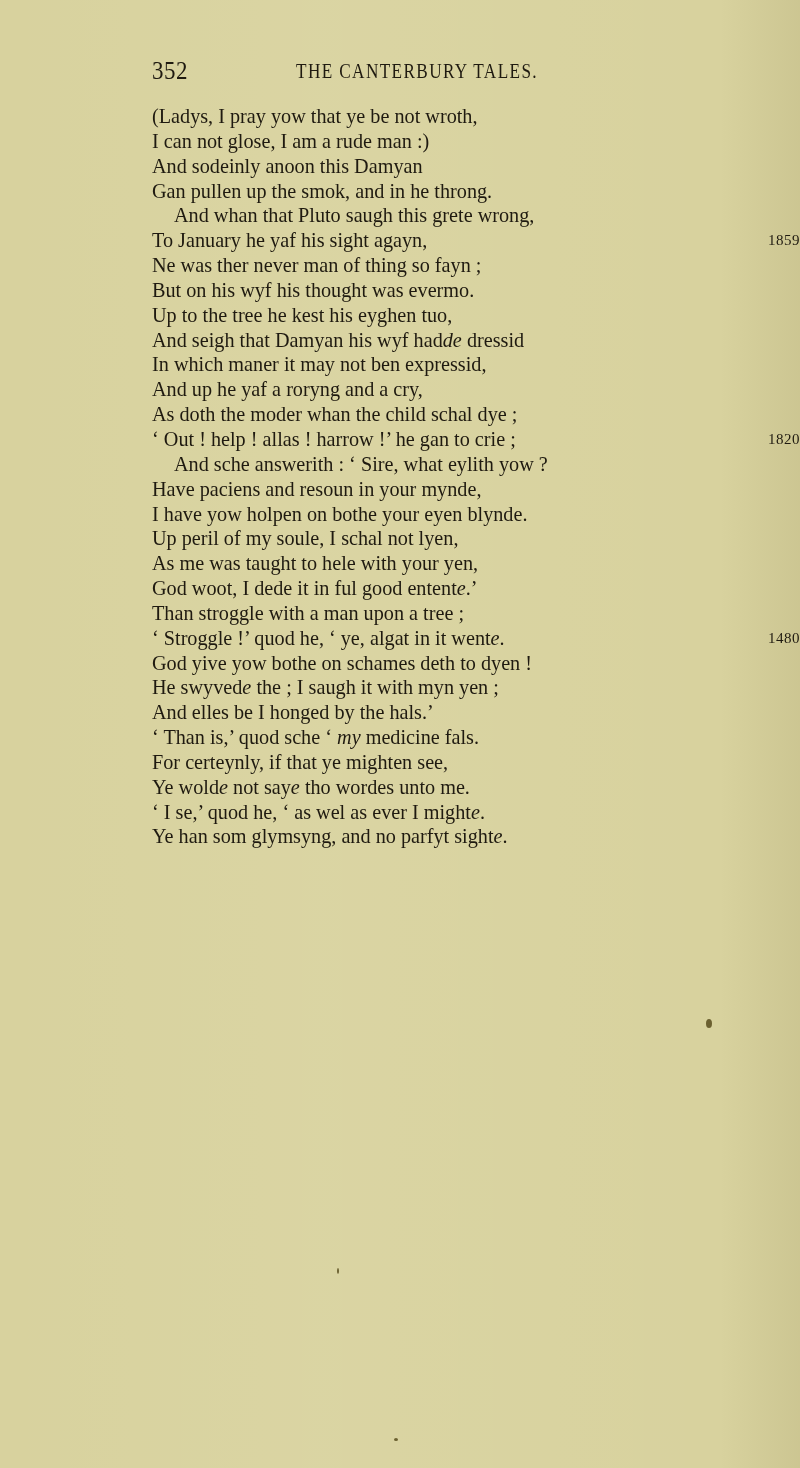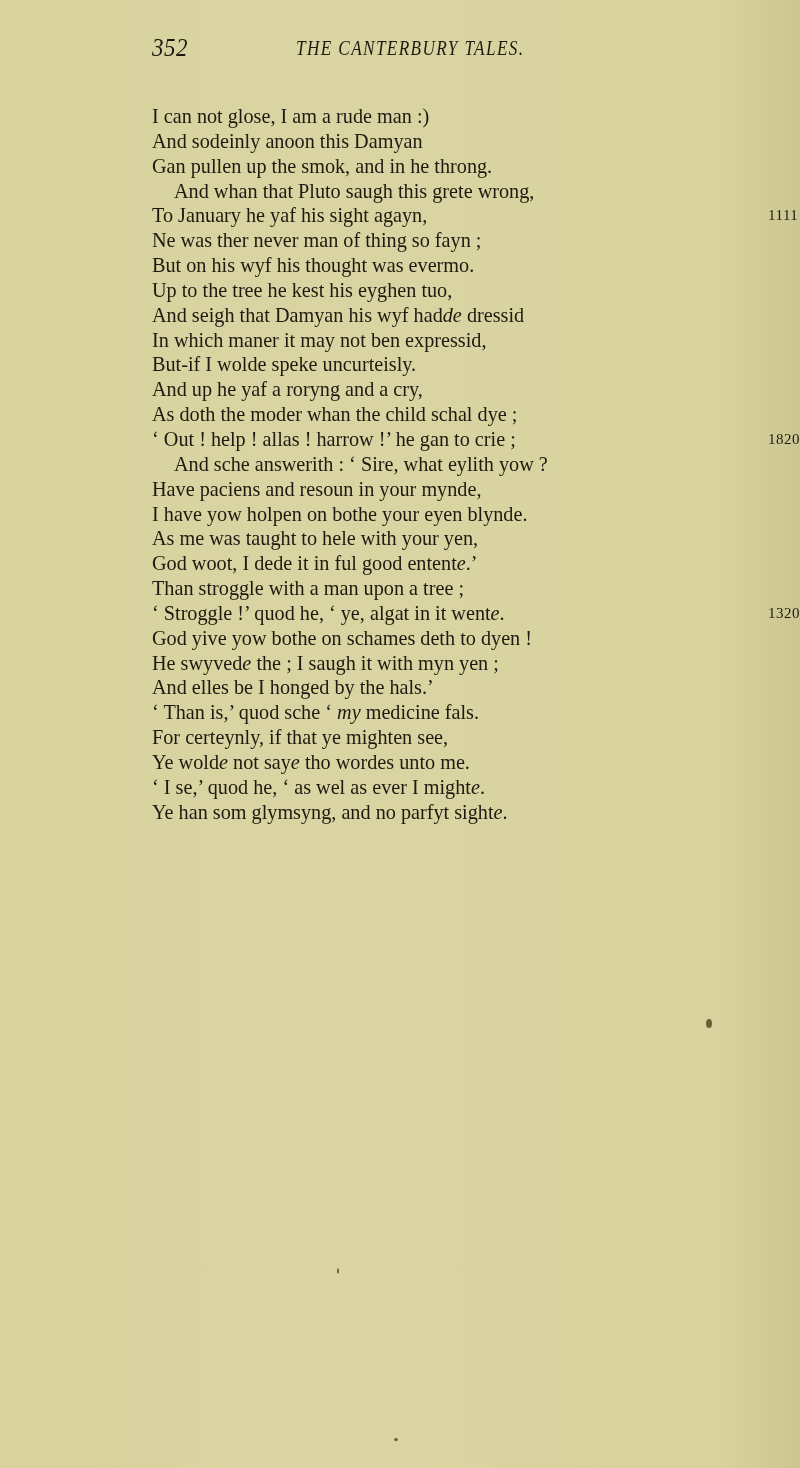--- a/index.html
+++ b/index.html
@@ -19,25 +19,24 @@
     }
     .page {
       position: absolute;
       left: 0;
       top: 0;
       width: 800px;
       height: 1468px;
     }
     .running-head {
       position: absolute;
-      top: 34px;
+      top: 57px;
       left: 152px;
       width: 500px;
       height: 30px;
-      font-style: italic;
     }
     .page-number {
       position: absolute;
       left: 0;
       top: 0;
       font-family: "Liberation Serif", serif;
       font-size: 25px;
       letter-spacing: 0.5px;
       transform: scaleX(0.92);
       transform-origin: left top;
@@ -96,41 +95,42 @@
 <body>
 
 <div class="page">
 
   <div class="running-head">
     <span class="page-number">352</span>
     <span class="running-title">THE CANTERBURY TALES.</span>
   </div>
 
   <div class="verse" id="verse">
+      <div class="line"><span class="text"><span>(Ladys, I pray yow that ye be not wroth,</span></span></div>
       <div class="line"><span class="text"><span>I can not glose, I am a rude man :)</span></span></div>
       <div class="line"><span class="text"><span>And sodeinly anoon this Damyan</span></span></div>
       <div class="line"><span class="text"><span>Gan pullen up the smok, and in he throng.</span></span></div>
       <div class="line indent"><span class="text"><span>And whan that Pluto saugh this grete wrong,</span></span></div>
-      <div class="line"><span class="text"><span>To January he yaf his sight agayn,</span></span><span class="line-number">1111</span></div>
+      <div class="line"><span class="text"><span>To January he yaf his sight agayn,</span></span><span class="line-number">1859</span></div>
       <div class="line"><span class="text"><span>Ne was ther never man of thing so fayn ;</span></span></div>
       <div class="line"><span class="text"><span>But on his wyf his thought was evermo.</span></span></div>
       <div class="line"><span class="text"><span>Up to the tree he kest his eyghen tuo,</span></span></div>
       <div class="line"><span class="text"><span>And seigh that Damyan his wyf had</span><span class="it">de</span><span> dressid</span></span></div>
       <div class="line"><span class="text"><span>In which maner it may not ben expressid,</span></span></div>
-      <div class="line"><span class="text"><span>But-if I wolde speke uncurteisly.</span></span></div>
       <div class="line"><span class="text"><span>And up he yaf a roryng and a cry,</span></span></div>
       <div class="line"><span class="text"><span>As doth the moder whan the child schal dye ;</span></span></div>
       <div class="line"><span class="text"><span>‘ Out ! help ! allas ! harrow !’ he gan to crie ;</span></span><span class="line-number">1820</span></div>
       <div class="line indent"><span class="text"><span>And sche answerith : ‘ Sire, what eylith yow ?</span></span></div>
       <div class="line"><span class="text"><span>Have paciens and resoun in your mynde,</span></span></div>
       <div class="line"><span class="text"><span>I have yow holpen on bothe your eyen blynde.</span></span></div>
+      <div class="line"><span class="text"><span>Up peril of my soule, I schal not lyen,</span></span></div>
       <div class="line"><span class="text"><span>As me was taught to hele with your yen,</span></span></div>
       <div class="line"><span class="text"><span>God woot, I dede it in ful good entent</span><span class="it">e</span><span>.’</span></span></div>
       <div class="line"><span class="text"><span>Than stroggle with a man upon a tree ;</span></span></div>
-      <div class="line"><span class="text"><span>‘ Stroggle !’ quod he, ‘ ye, algat in it went</span><span class="it">e</span><span>.</span></span><span class="line-number">1320</span></div>
+      <div class="line"><span class="text"><span>‘ Stroggle !’ quod he, ‘ ye, algat in it went</span><span class="it">e</span><span>.</span></span><span class="line-number">1480</span></div>
       <div class="line"><span class="text"><span>God yive yow bothe on schames deth to dyen !</span></span></div>
       <div class="line"><span class="text"><span>He swyved</span><span class="it">e</span><span> the ; I saugh it with myn yen ;</span></span></div>
       <div class="line"><span class="text"><span>And elles be I honged by the hals.’</span></span></div>
       <div class="line"><span class="text"><span>‘ Than is,’ quod sche ‘ </span><span class="it">my</span><span> medicine fals.</span></span></div>
       <div class="line"><span class="text"><span>For certeynly, if that ye mighten see,</span></span></div>
       <div class="line"><span class="text"><span>Ye wold</span><span class="it">e</span><span> not say</span><span class="it">e</span><span> tho wordes unto me.</span></span></div>
       <div class="line"><span class="text"><span>‘ I se,’ quod he, ‘ as wel as ever I might</span><span class="it">e</span><span>.</span></span></div>
       <div class="line"><span class="text"><span>Ye han som glymsyng, and no parfyt sight</span><span class="it">e</span><span>.</span></span></div>
     </div>
 

